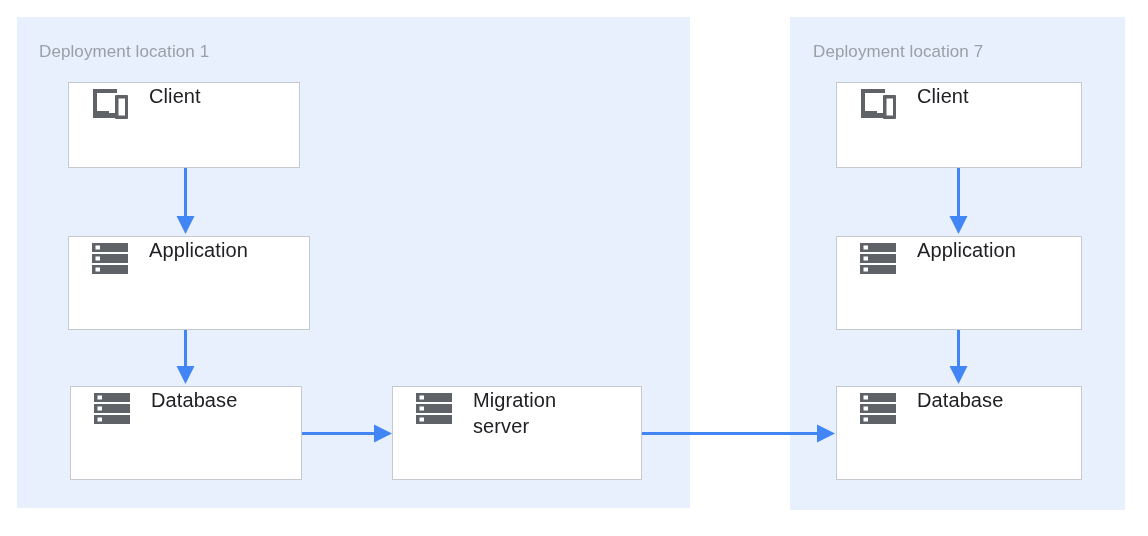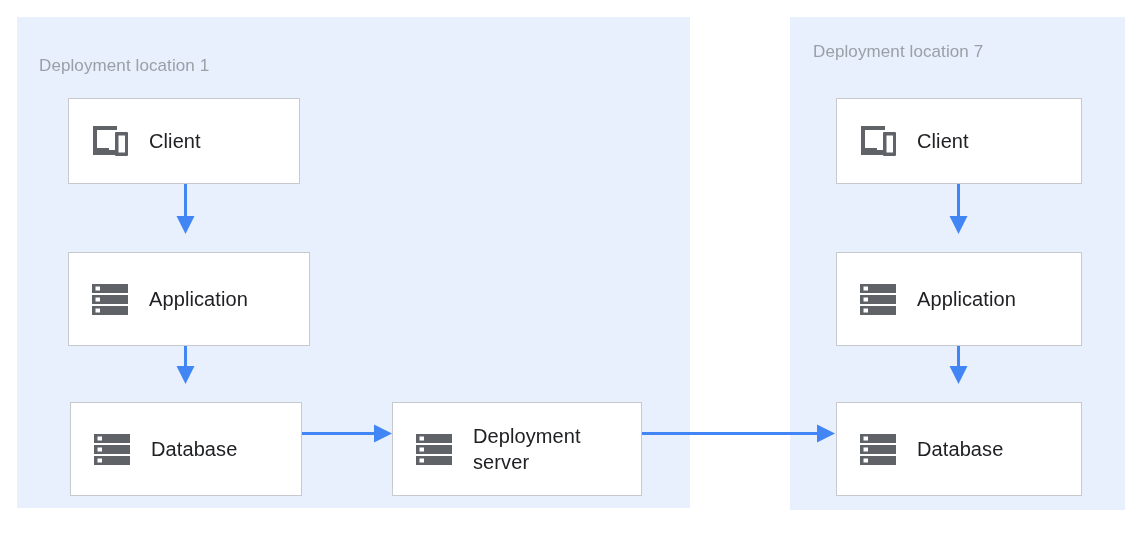--- a/index.html
+++ b/index.html
@@ -28,23 +28,21 @@
     line-height: 20px;
     letter-spacing: 0.1px;
     white-space: nowrap;
   }
   .node {
     position: absolute;
     background: #ffffff;
     border: 1px solid #c6cace;
     box-sizing: border-box;
     display: flex;
-    align-items: center;
     padding-left: 20px;
-    margin-top: 16px;
   }
   .node .icon {
     flex: 0 0 auto;
     width: 42px;
     height: 42px;
     display: block;
   }
   .node .label {
     margin-left: 18px;
     color: #202124;
@@ -61,21 +59,21 @@
   .edge svg { display: block; overflow: visible; }
 </style>
 </head>
 <body>
 
 <div id="canvas">
 
   <div class="region" style="left:17px; top:17px; width:673px; height:491px;"></div>
   <div class="region" style="left:790px; top:17px; width:335px; height:493px;"></div>
 
-  <div class="region-label" style="left:39px; top:56px;">Deployment location 1</div>
+  <div class="region-label" style="left:39px; top:42px;">Deployment location 1</div>
   <div class="region-label" style="left:813px; top:42px;">Deployment location 7</div>
 
   <div class="edge" style="left:184px; top:168px; width:3px; height:68px;">
     <svg width="3" height="68" viewBox="0 0 3 68">
       <line x1="1.5" y1="0" x2="1.5" y2="51" stroke="#4285f4" stroke-width="3"></line>
       <polygon points="-7.5,48 10.5,48 1.5,66" fill="#4285f4"></polygon>
     </svg>
   </div>
 
   <div class="edge" style="left:184px; top:330px; width:3px; height:56px;">
@@ -156,21 +154,21 @@
     <span class="icon">
       <svg viewBox="0 0 42 42" width="42" height="42" aria-hidden="true">
         <rect x="3" y="6" width="36" height="9" fill="#5f6368"></rect>
         <rect x="3" y="17" width="36" height="9" fill="#5f6368"></rect>
         <rect x="3" y="28" width="36" height="9" fill="#5f6368"></rect>
         <rect x="6.5" y="8.5" width="4.5" height="4" fill="#ffffff"></rect>
         <rect x="6.5" y="19.5" width="4.5" height="4" fill="#ffffff"></rect>
         <rect x="6.5" y="30.5" width="4.5" height="4" fill="#ffffff"></rect>
       </svg>
     </span>
-    <span class="label">Deployment
+    <span class="label">Migration
 server</span>
   </div>
 
   <div class="node" style="left:836px; top:82px; width:246px; height:86px;">
     <span class="icon">
       <svg viewBox="0 0 42 42" width="42" height="42" aria-hidden="true">
         <path fill="#5f6368" d="M4 6h24v4H8v18h12v4H4V6z"></path>
         <rect x="4" y="30" width="22" height="5" fill="#5f6368"></rect>
         <path fill="#5f6368" d="M27 12h11a1 1 0 0 1 1 1v22a1 1 0 0 1-1 1H27a1 1 0 0 1-1-1V13a1 1 0 0 1 1-1zm2.5 3.5v17h6.5v-17h-6.5z"></path>
       </svg>

